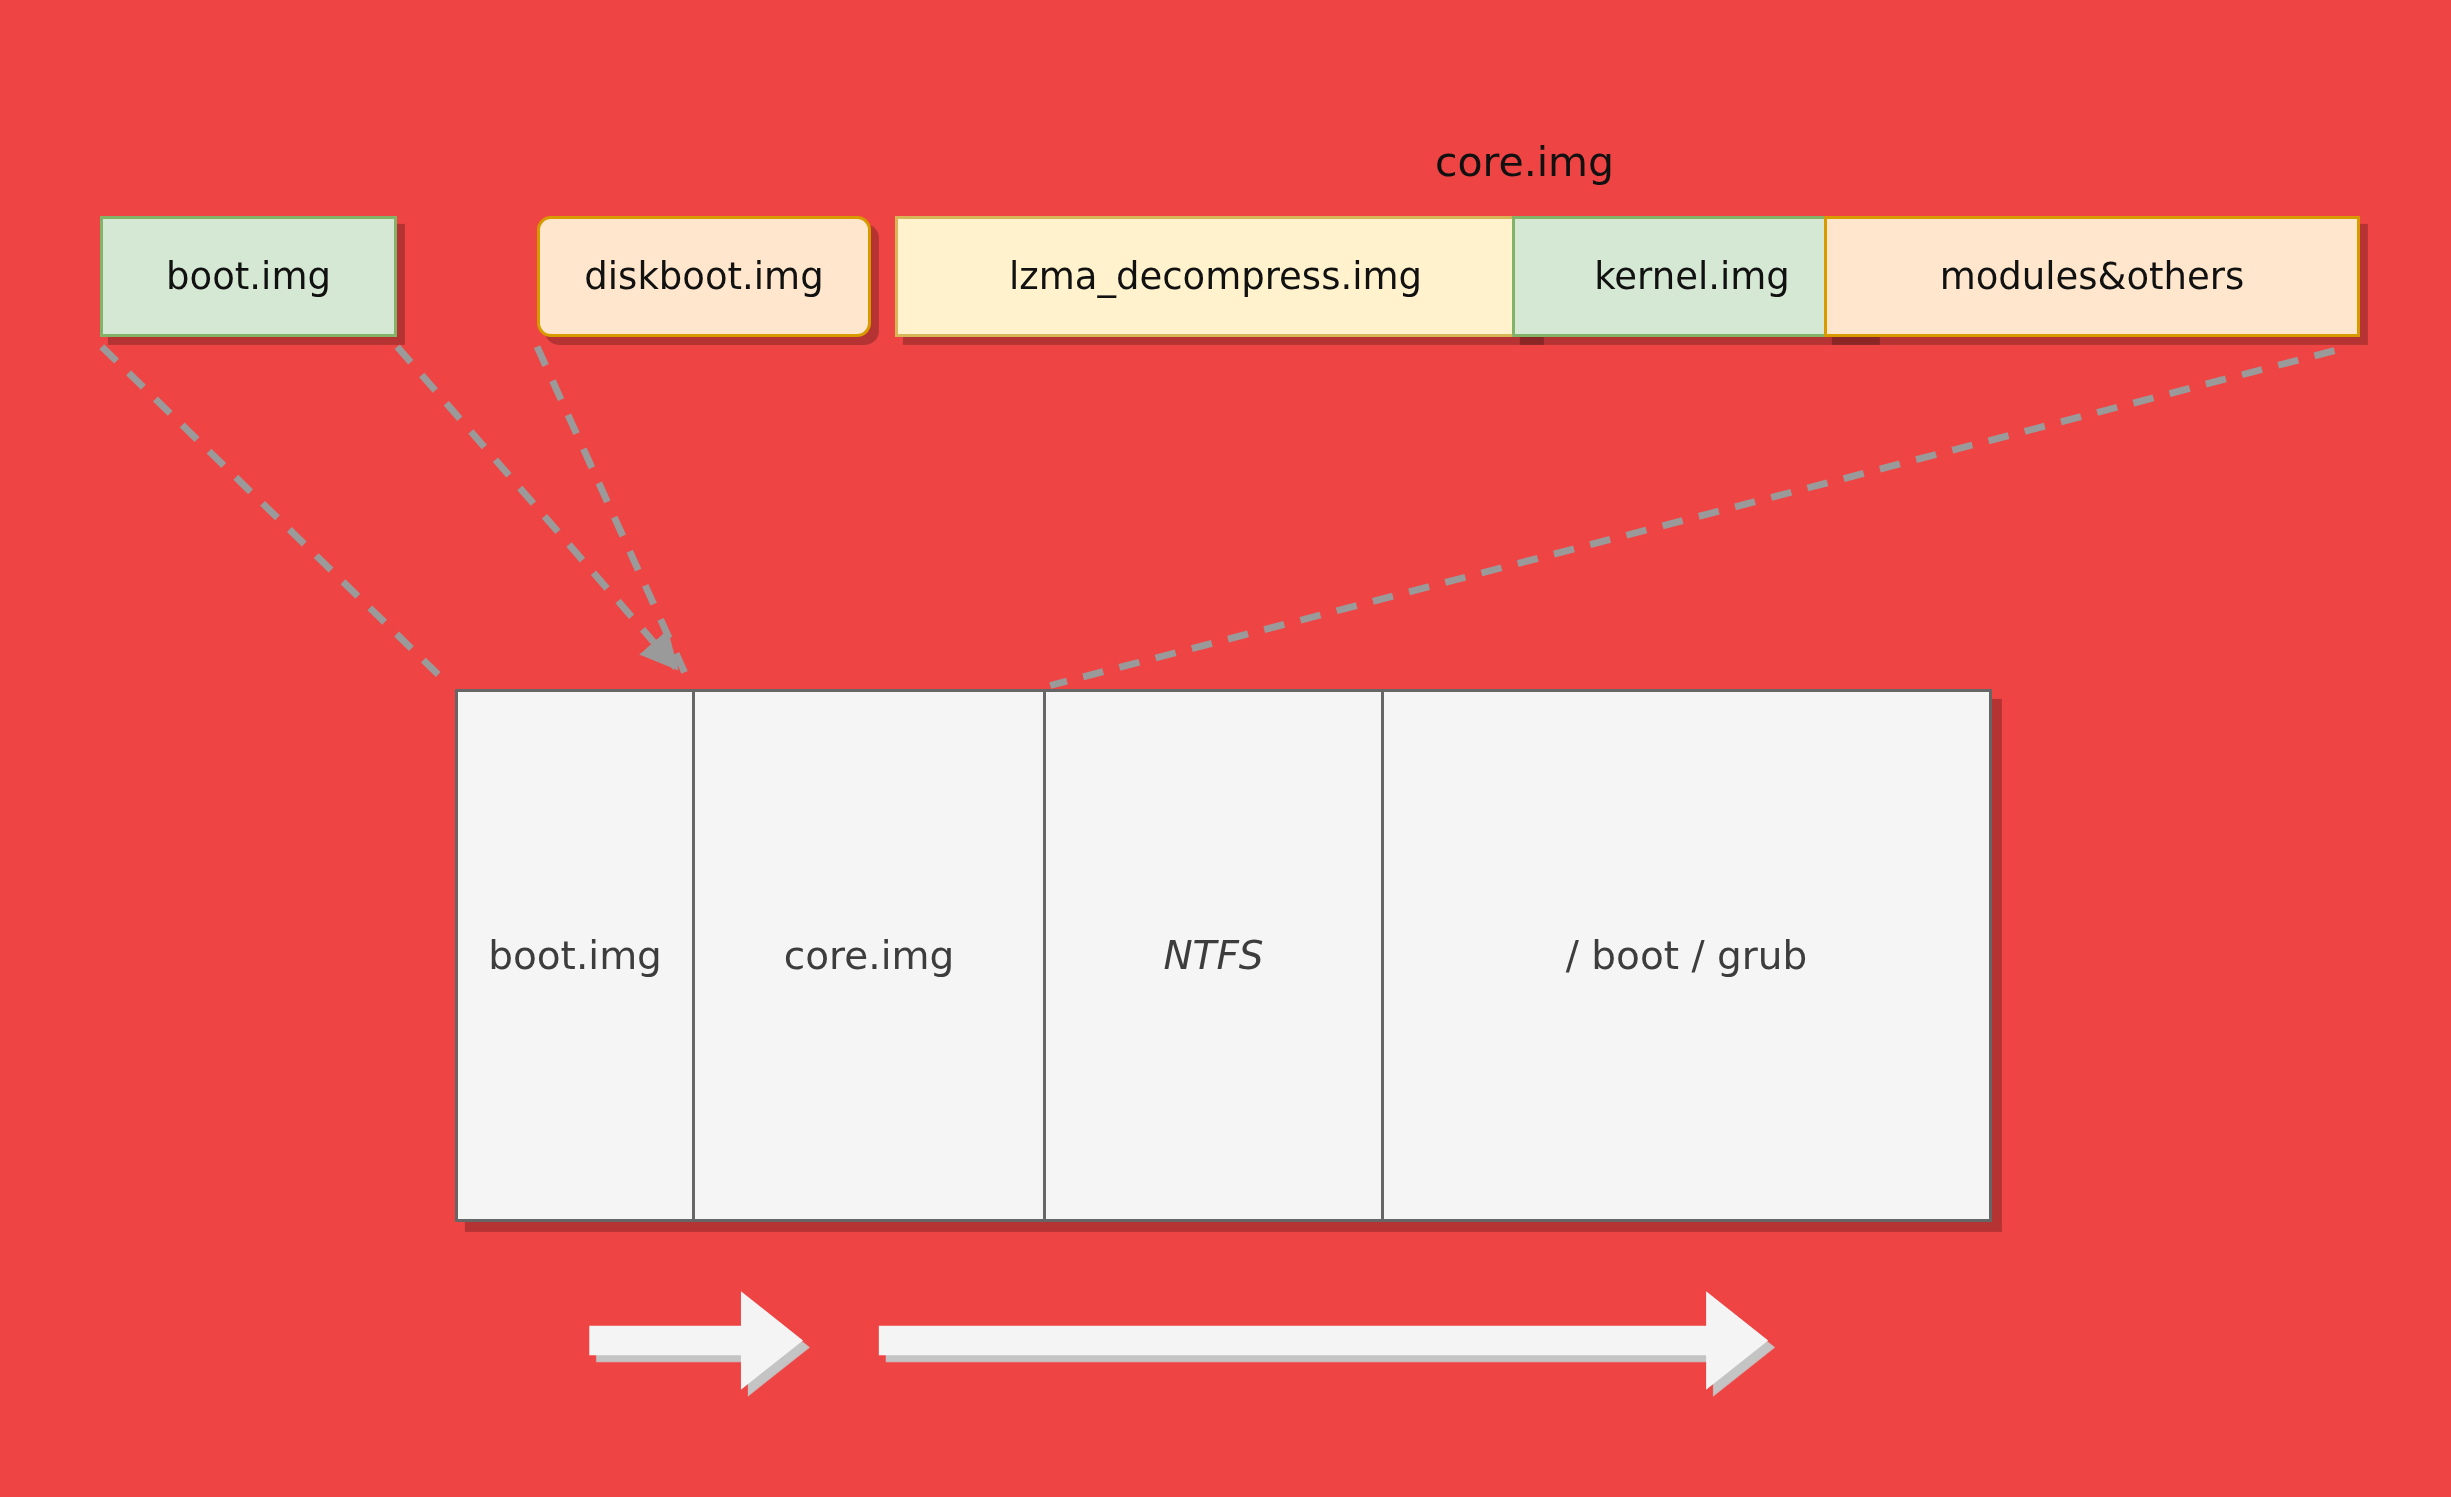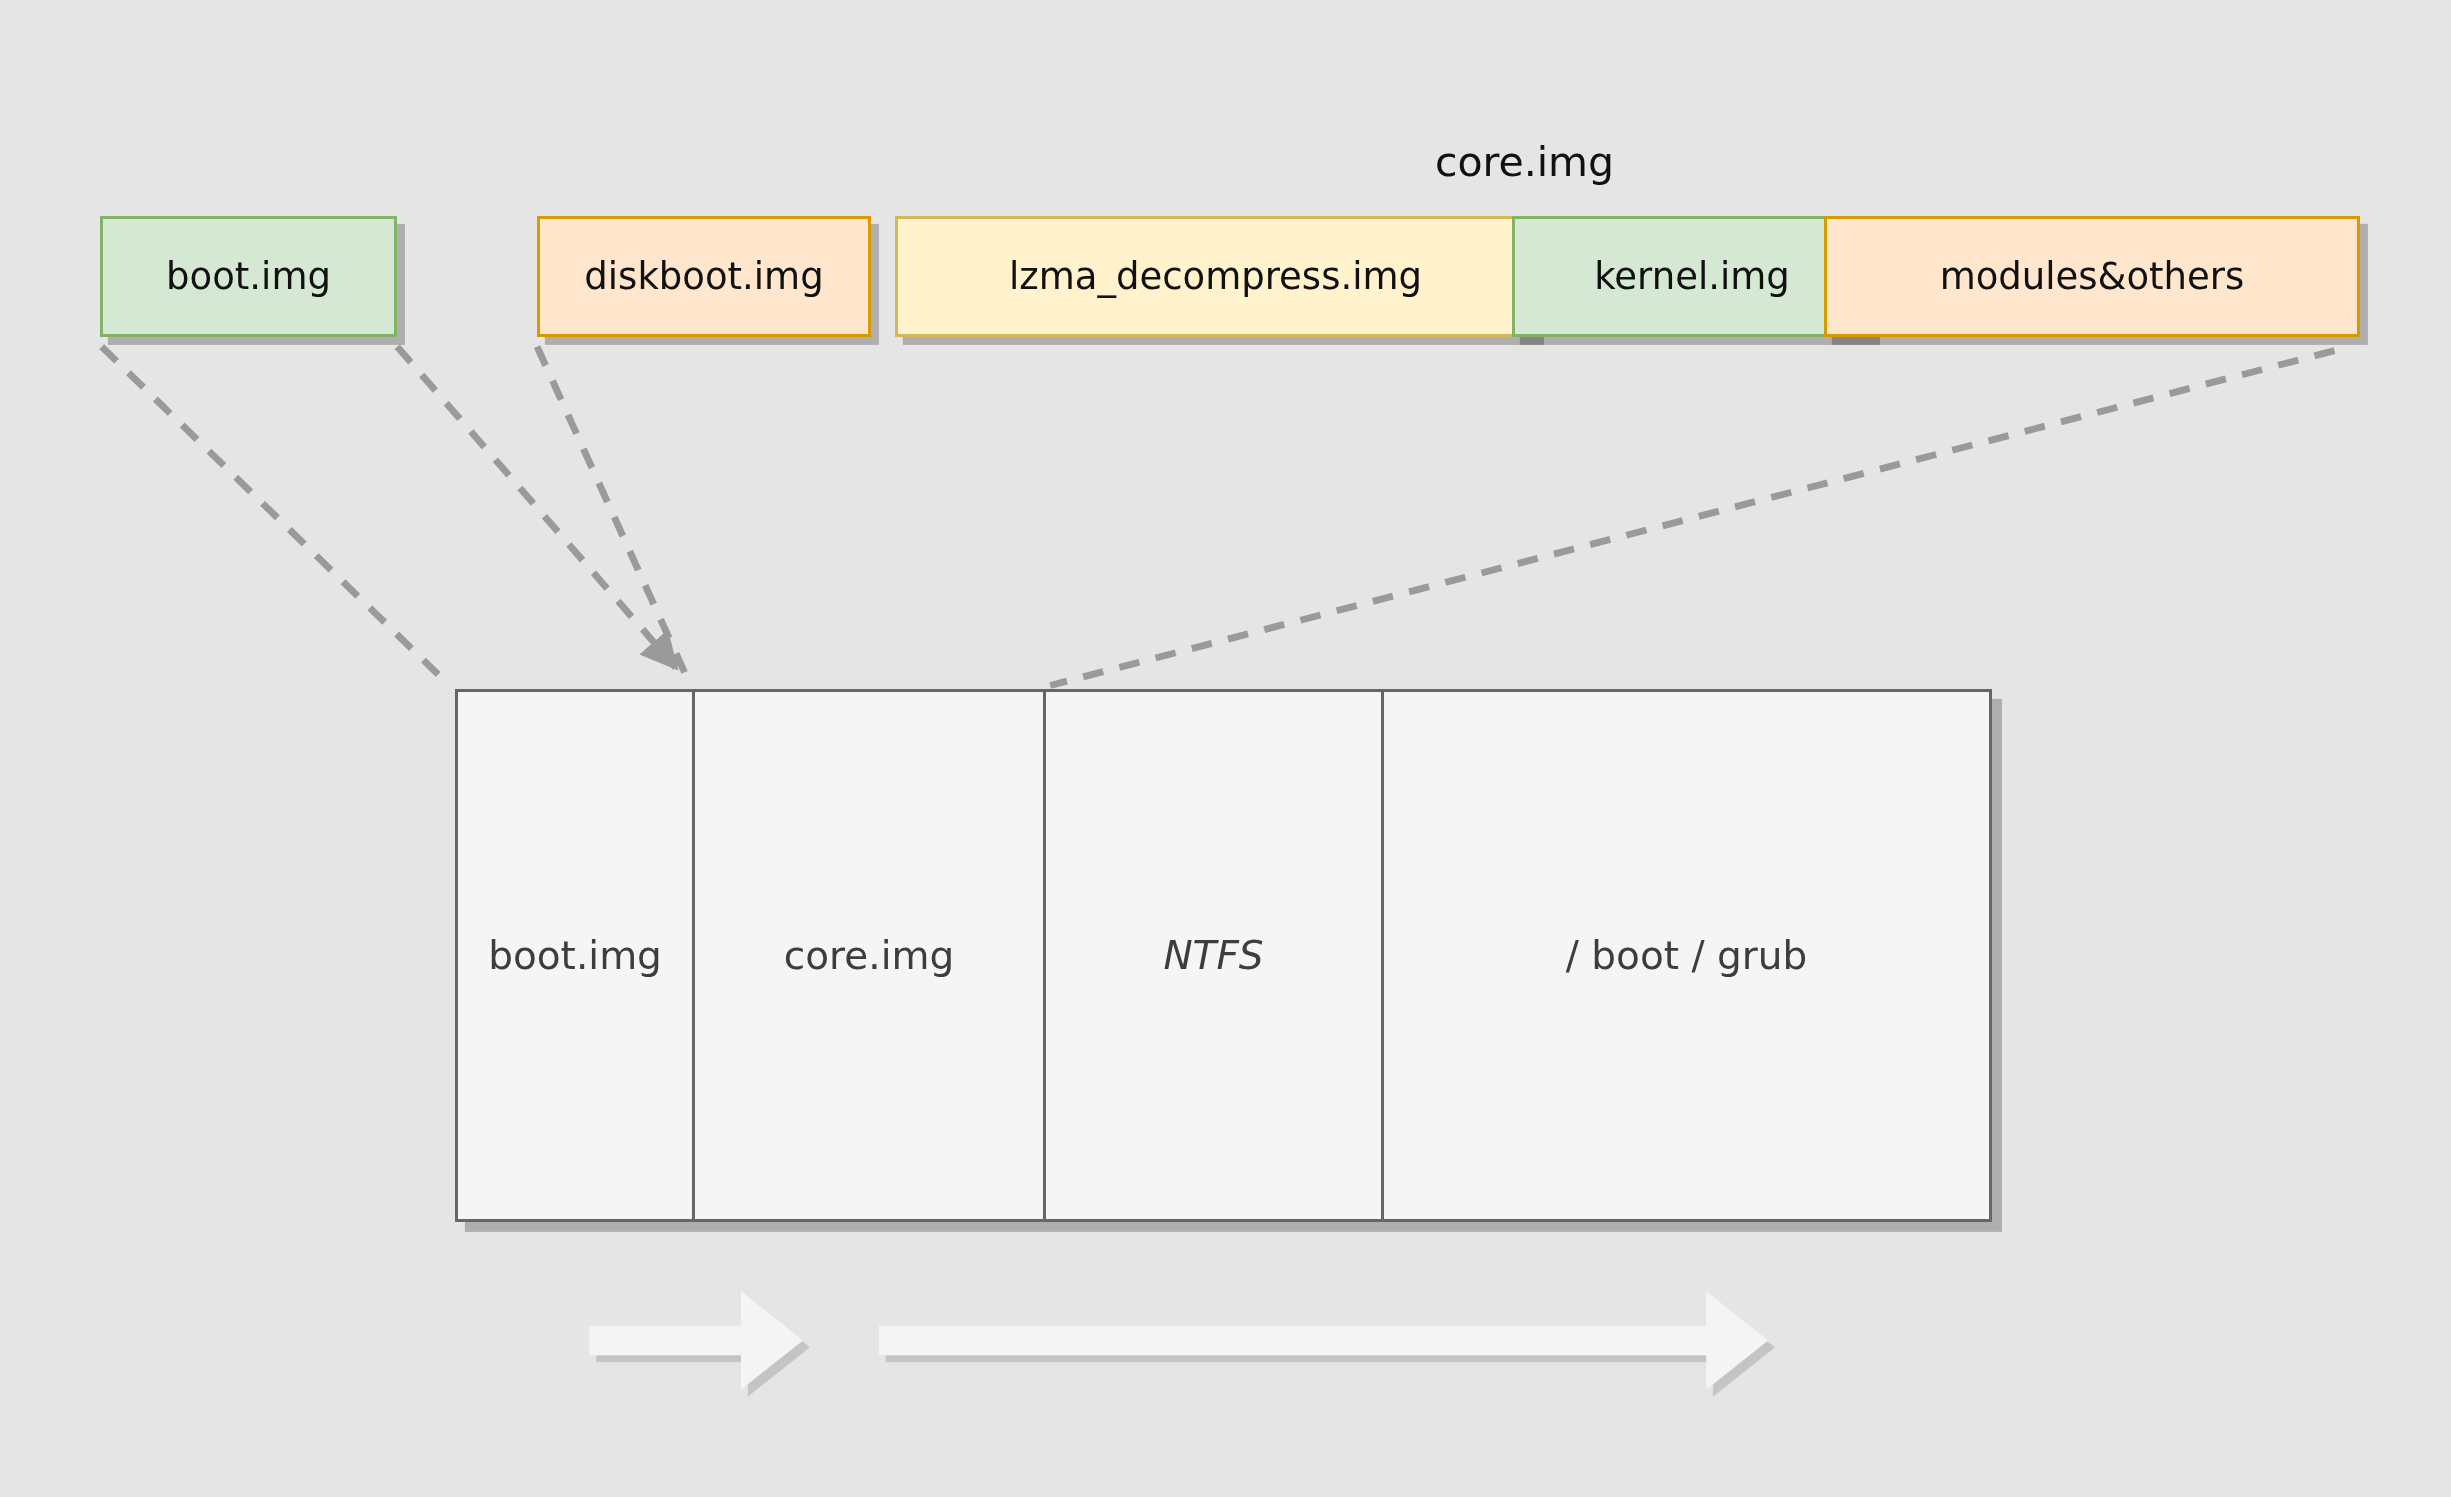--- a/index.html
+++ b/index.html
@@ -1,19 +1,19 @@
 <!DOCTYPE html>
 <html><head>
 <meta charset="utf-8">
 <style>
   html,body { margin:0; padding:0; background:#ffffff; }
   #canvas {
     position:relative;
     width:2452px; height:1497px;
-    background:#e5e5e5;
+    background:#ef4444;
     overflow:hidden;
     font-family:"DejaVu Sans","Liberation Sans",sans-serif;
   }
 
   
   .diagram-title {
     position:absolute;
     left:1362px; top:131px; width:325px; height:63px;
     font-size:41px; line-height:63px;
     text-align:center; color:#111111;
@@ -85,21 +85,21 @@
     <polygon class="flow-arrow" points="598,1346 752,1346 752,1311 815,1361 752,1411 752,1376 598,1376" fill="#f4f4f4"></polygon>
     <polygon class="flow-arrow" points="892,1346 1732,1346 1732,1311 1795,1361 1732,1411 1732,1376 892,1376" fill="#f4f4f4"></polygon>
   </svg>
 
   <div class="diagram-title">core.img</div>
 
   <div class="tbox" id="small-boot-box" style="background: rgb(213, 232, 212); border-color: rgb(130, 179, 102);">
     <span>boot.img</span>
   </div>
 
-  <div class="tbox" id="seg-diskboot" style="background: rgb(255, 230, 204); border-color: rgb(215, 155, 0);">
+  <div class="tbox" id="seg-diskboot" style="background: rgb(255, 230, 204); border-color: rgb(215, 155, 0); border-radius: 14px;">
     <span>diskboot.img</span>
   </div>
   <div class="tbox" id="seg-lzma" style="background: rgb(255, 242, 204); border-color: rgb(214, 182, 86); margin-left: 24px;">
     <span>lzma_decompress.img</span>
   </div>
   <div class="tbox" id="seg-kernel" style="background: rgb(213, 232, 212); border-color: rgb(130, 179, 102);">
     <span>kernel.img</span>
   </div>
   <div class="tbox" id="seg-modules" style="background: rgb(255, 230, 204); border-color: rgb(215, 155, 0);">
     <span>modules&amp;others</span>

